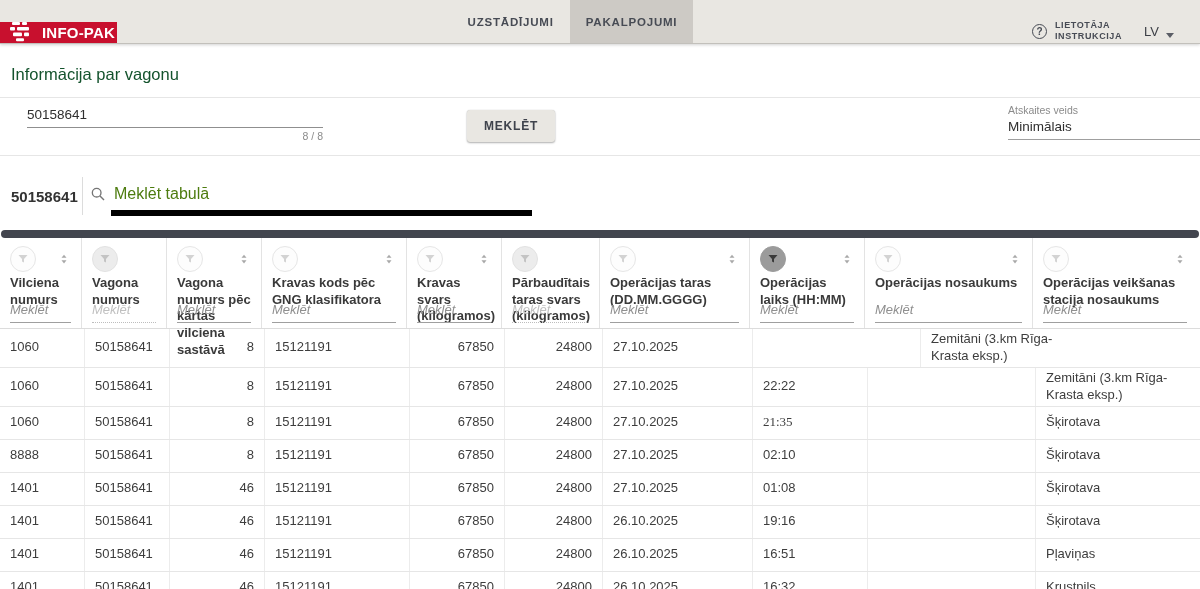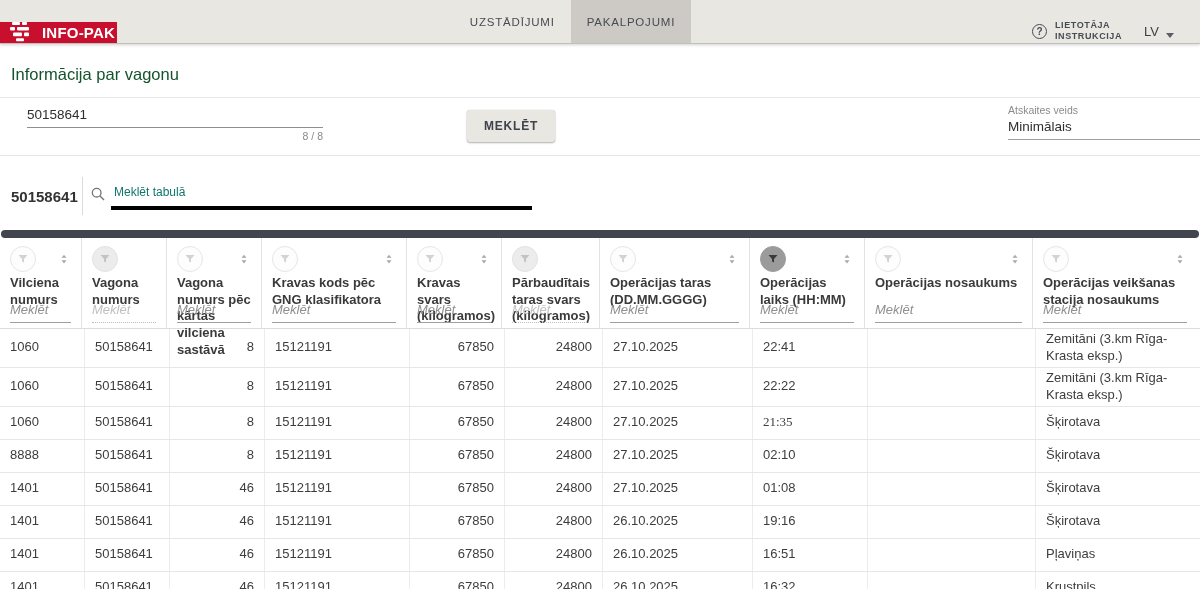--- a/index.html
+++ b/index.html
@@ -7,21 +7,21 @@
     font-family:"Liberation Sans", sans-serif; }
 
   
   .topbar { position:relative; height:44px; background:#e9e7e2;
     border-bottom:1px solid #c2c0bb; box-shadow:0 1px 3px rgba(0,0,0,.18);
     display:flex; align-items:flex-end; z-index:5; }
   .logo { width:117px; background:#c8102e; color:#fff; display:flex; align-items:center;
     gap:8px; padding-left:9px; font-weight:bold; font-size:15px; letter-spacing:.2px; cursor:pointer; }
   .tabs { position:absolute; left:0; right:55px; top:0; bottom:0;
     display:flex; justify-content:center; }
-  .tab { padding:0 16px; display:flex; align-items:center; font-size:11.5px; font-weight:normal;
+  .tab { padding:0 16px; display:flex; align-items:center; font-size:11.5px; font-weight:bold;
     color:#474b54; letter-spacing:.8px; cursor:pointer; white-space:nowrap; }
   .tab.active { background:#cdcac5; }
   .topbar-right { margin-left:auto; display:flex; align-items:center; gap:22px;
     padding-right:26px; position:relative; z-index:6; }
   .help { display:flex; align-items:center; gap:8px; color:#474b54; cursor:pointer; }
   .help-q { width:15px; height:15px; border:1.5px solid #474b54; border-radius:50%;
     font-size:10px; font-weight:bold; display:flex; align-items:center; justify-content:center; }
   .help-label { font-size:9px; font-weight:bold; letter-spacing:.6px; line-height:1.3; }
   .lang { display:flex; align-items:flex-start; gap:7px; font-size:13px; color:#3c3f46; cursor:pointer; }
   .caret { width:0; height:0; border-left:4px solid transparent; border-right:4px solid transparent;
@@ -43,22 +43,22 @@
     letter-spacing:.8px; color:#3f434c; cursor:pointer;
     box-shadow:0 1px 2px rgba(0,0,0,.3), 0 0 1px rgba(0,0,0,.2); }
   .field-report { position:absolute; left:1008px; right:0; top:6px; }
   .field-report .field-value { border-bottom:1px solid #9f9f9f; cursor:pointer; }
 
   
   .table-toolbar { position:relative; height:74px; }
   .tt-number { position:absolute; left:11px; top:32px; font-size:15px; font-weight:bold; color:#333; }
   .tt-divider { position:absolute; left:82px; top:21px; width:1px; height:38px; background:#dcdcdc; }
   .tt-search-icon { position:absolute; left:90px; top:30px; }
-  .tt-input { position:absolute; left:111px; top:27px; width:421px; font-size:12px;
-    color:#0f766e; padding:2px 0 7px 3px; border-bottom:4px solid #000000; cursor:text; }
+  .tt-input { position:absolute; left:111px; top:27px; width:421px; font-size:16px;
+    color:#4d7c0f; padding:2px 0 7px 3px; border-bottom:6px solid #000000; cursor:text; }
 
   
   .scrollbar-top { height:8px; background:#42454e; border-radius:4px; margin:0 1px; cursor:grab; }
   .thead { display:flex; border-bottom:1px solid #dcdcdc; background:#fff; }
   .th { position:relative; height:90px; padding:7px 10px 0; border-right:1px solid #e3e3e3; }
   .th:last-child { border-right:0; }
   .th-top { display:flex; justify-content:space-between; align-items:center; height:27px; margin-bottom:3px; }
   .funnel { width:26px; height:26px; border-radius:50%; background:#fdfdfd; border:1px solid #e6e6e6;
     display:flex; align-items:center; justify-content:center; cursor:pointer; flex:0 0 auto; }
   .funnel svg path { fill:#d3d3d3; }
@@ -292,21 +292,20 @@
   </div>
 <div class="tbody">
     <div class="tr">
       <div class="td" style="width: 85px;">1060</div>
       <div class="td" style="width: 85px;">50158641</div>
       <div class="td right" style="width: 95px;">8</div>
       <div class="td" style="width: 145px;">15121191</div>
       <div class="td right" style="width: 95px;">67850</div>
       <div class="td right" style="width: 98px;">24800</div>
       <div class="td" style="width: 150px;">27.10.2025</div>
-      <div class="td" style="width: 115px;">22:41</div>
       <div class="td" style="width: 168px;"></div>
       <div class="td" style="width: 164px;">Zemitāni (3.km Rīga-Krasta eksp.)</div>
     </div>
     <div class="tr">
       <div class="td" style="width: 85px;">1060</div>
       <div class="td" style="width: 85px;">50158641</div>
       <div class="td right" style="width: 95px;">8</div>
       <div class="td" style="width: 145px;">15121191</div>
       <div class="td right" style="width: 95px;">67850</div>
       <div class="td right" style="width: 98px;">24800</div>

